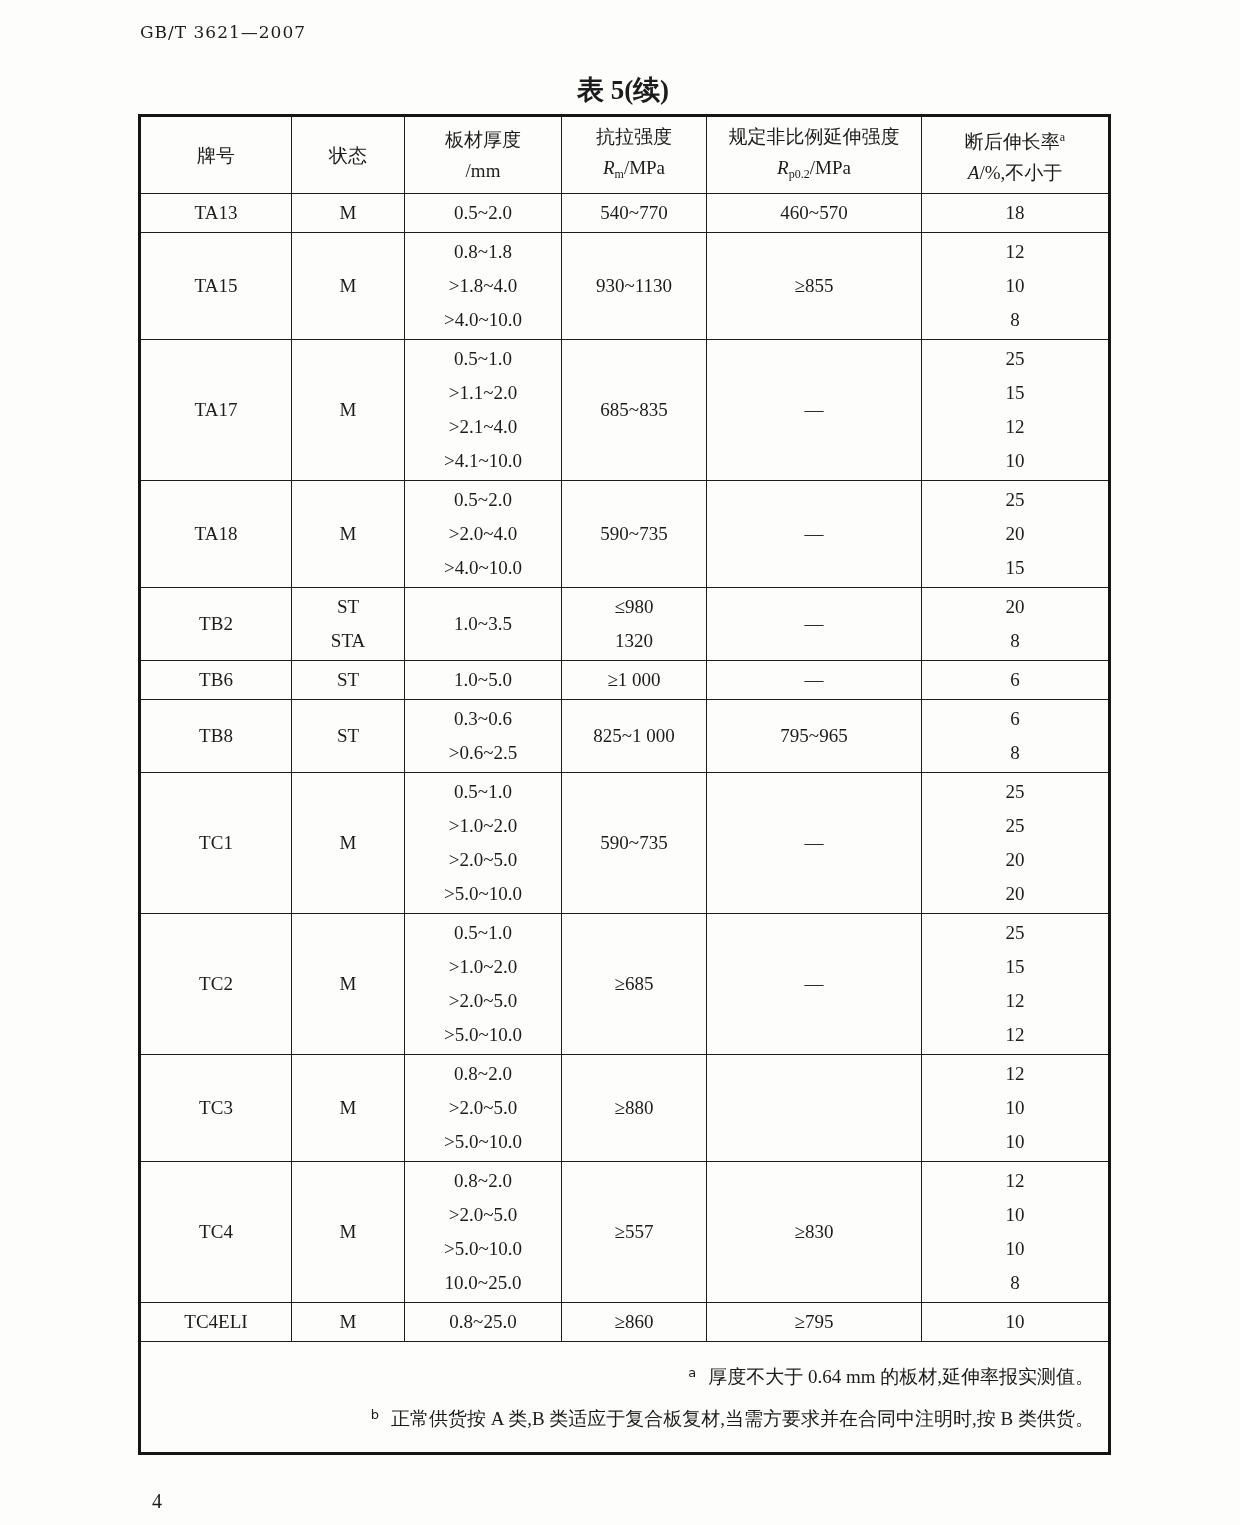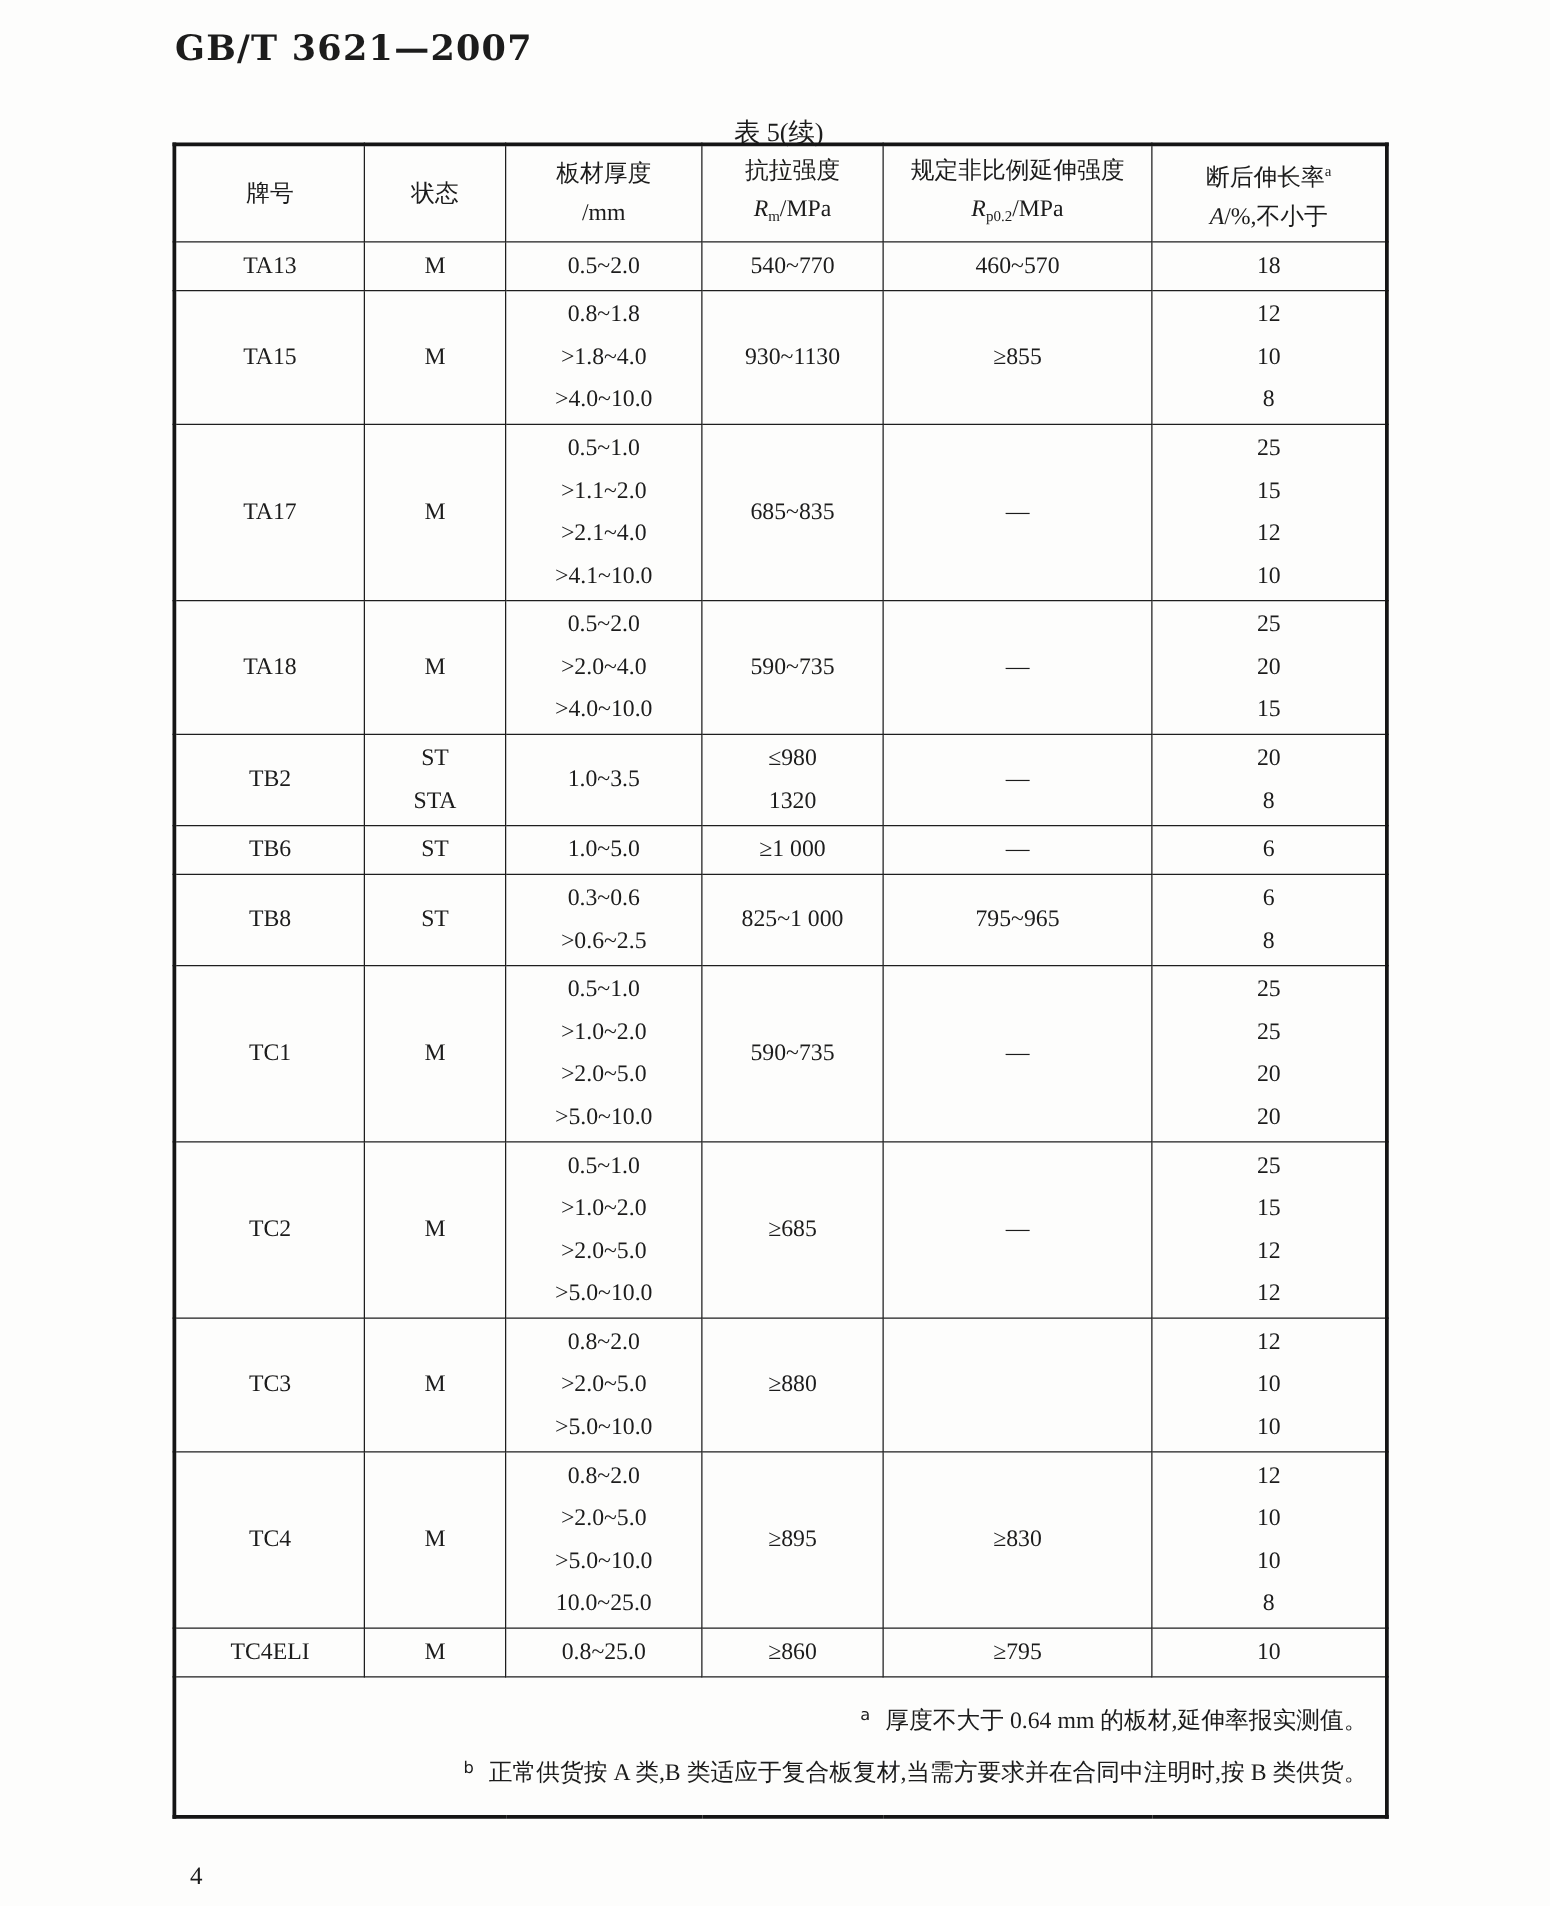--- a/index.html
+++ b/index.html
@@ -4,26 +4,26 @@
 <style>
   html,body { margin:0; padding:0; background:#ffffff; }
   .page {
     position:relative; width:1240px; height:1525px;
     background:#fdfdfc; overflow:hidden;
     font-family:"Liberation Serif","DejaVu Serif",serif;
     color:#1c1c1c;
   }
   .doc-number {
     position:absolute; left:140px; top:22px;
-    font-size:28px; font-weight:700; letter-spacing:1px;
+    font-size:17px; font-weight:400; letter-spacing:1px;
     font-family:"DejaVu Serif","Liberation Serif",serif;
   }
   .table-title {
-    position:absolute; left:138px; top:92px; width:970px;
-    text-align:center; font-size:21px; font-weight:400;
+    position:absolute; left:138px; top:72px; width:970px;
+    text-align:center; font-size:27px; font-weight:700;
   }
   table.spec {
     position:absolute; left:138px; top:114px; width:970px;
     border-collapse:collapse; table-layout:fixed;
     border:3px solid #151515;
   }
   .spec th, .spec td {
     border:1px solid #1e1e1e;
     text-align:center; vertical-align:middle;
     font-size:19px; font-weight:400; padding:2px 0;
@@ -333,21 +333,21 @@
           <td>
             <div class="cl">M</div>
           </td>
           <td>
             <div class="cl">0.8~2.0</div>
             <div class="cl">&gt;2.0~5.0</div>
             <div class="cl">&gt;5.0~10.0</div>
             <div class="cl">10.0~25.0</div>
           </td>
           <td>
-            <div class="cl">≥895</div>
+            <div class="cl">≥557</div>
           </td>
           <td>
             <div class="cl">≥830</div>
           </td>
           <td>
             <div class="cl">12</div>
             <div class="cl">10</div>
             <div class="cl">10</div>
             <div class="cl">8</div>
           </td>

